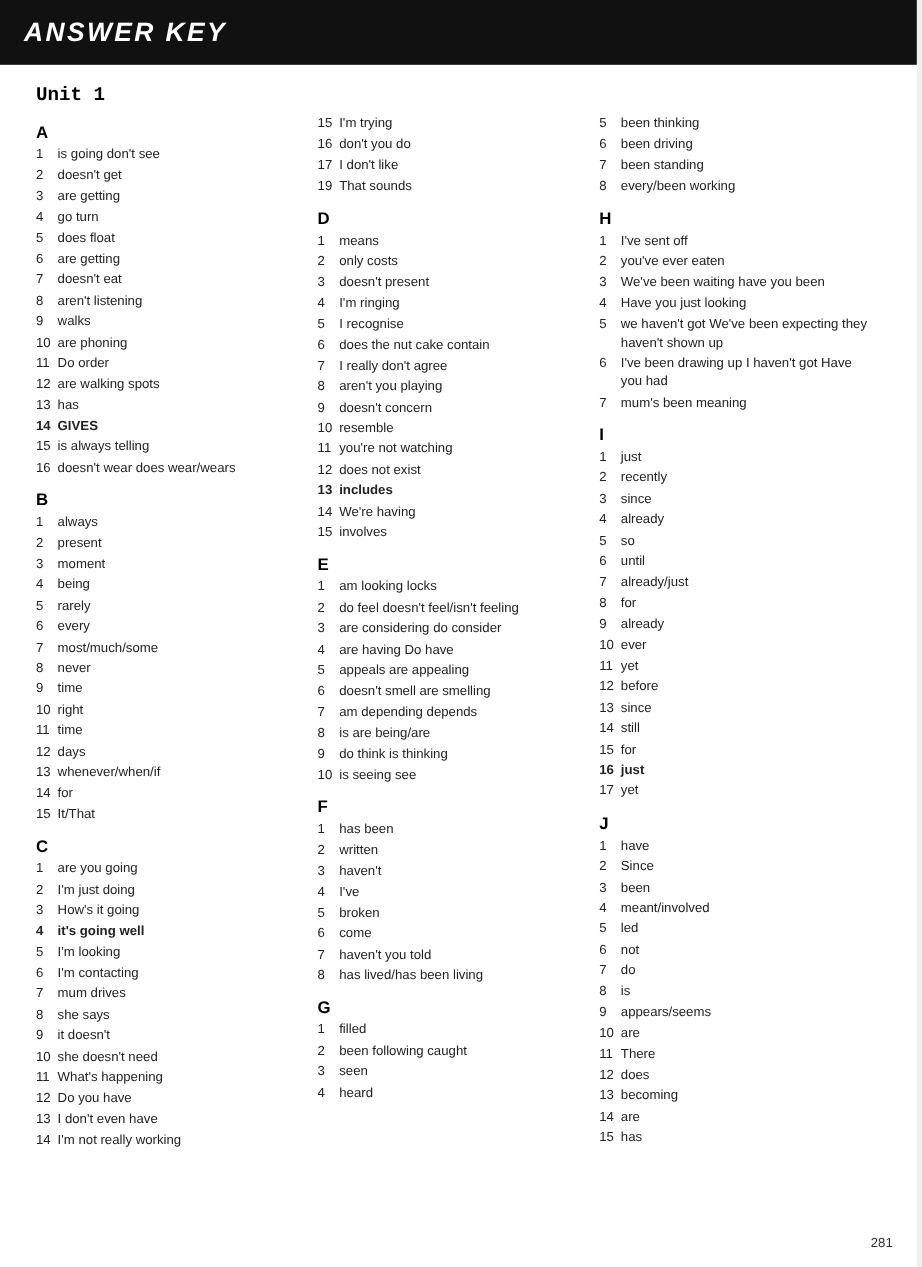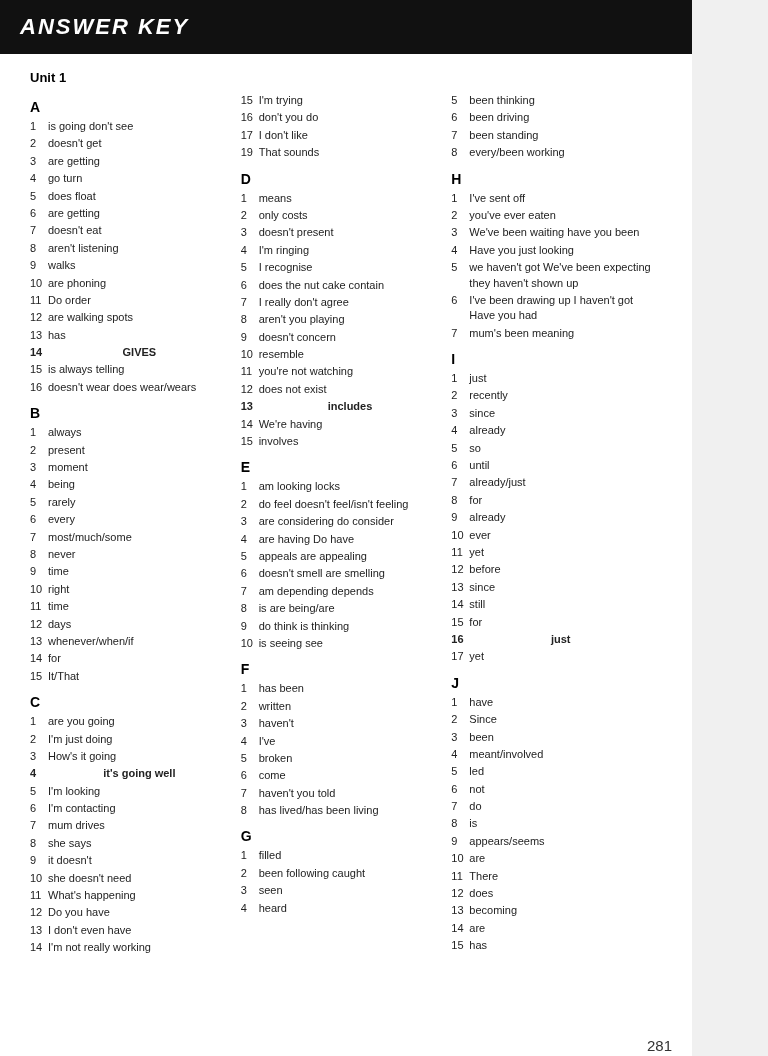--- a/index.html
+++ b/index.html
@@ -5,21 +5,21 @@
     * { margin: 0; padding: 0; box-sizing: border-box; }
     body {
       font-family: Arial, Helvetica, sans-serif;
       font-size: 11px;
       background: #f0f0f0;
       width: 768px;
       min-height: 1056px;
       position: relative;
     }
     .page {
-      width: 692px;
+      width: 764px;
       min-height: 1056px;
       background: #fff;
       position: relative;
       padding-bottom: 24px;
     }
     .header {
       background: #111;
       padding: 14px 20px;
       margin-bottom: 16px;
     }
@@ -62,39 +62,38 @@
     .answer-num.bold {
       font-weight: bold;
     }
     .answer-text {
       font-size: 11px;
       color: #222;
       flex: 1;
     }
     .answer-text.bold {
       font-weight: bold;
-      text-align: center;
     }
     .page-num {
       position: absolute;
-      bottom: 2px;
+      bottom: 14px;
       right: 20px;
-      font-size: 15px;
+      font-size: 11px;
       color: #333;
     }
   </style>
 </head>
 <body>
 
 <div class="page">
   <div class="header">
     <span class="header-title">ANSWER KEY</span>
   </div>
 
-  <div style="padding: 0px 30px; margin-bottom: 4px;"><span style="font-size: 13px; font-weight: bold;">Unit 1</span></div>
+  <div style="padding: 0px 30px; margin-bottom: 4px;"><span style="font-size: 16px; font-weight: bold; font-family: Liberation Mono, monospace;">Unit 1</span></div>
     <div class="content">
 
   <div class="column">
         <div class="section-letter">A</div>
         <div class="answer-item">
           <span class="answer-num">1</span>
           <span class="answer-text">is going   don't see</span>
         </div>
         <div class="answer-item">
           <span class="answer-num">2</span>

